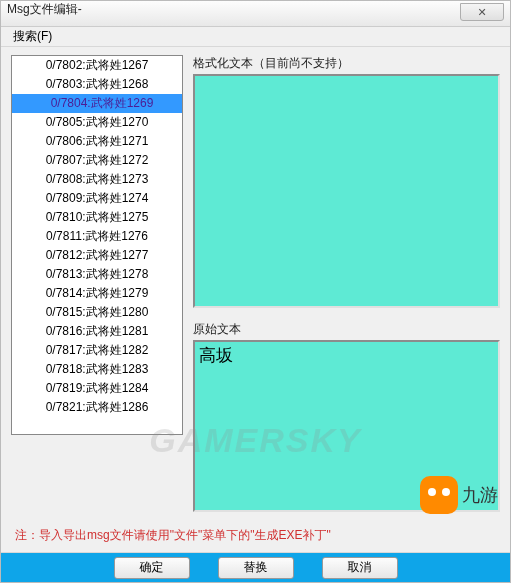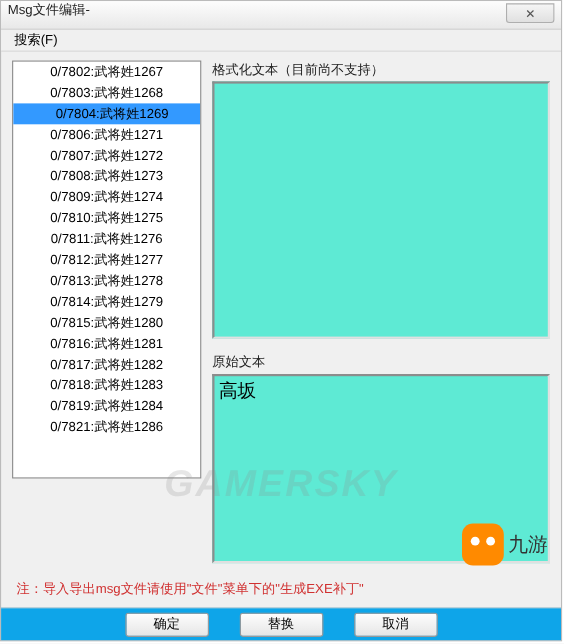--- a/index.html
+++ b/index.html
@@ -74,21 +74,21 @@
   text-align: center;
 }
 .list-item {
   padding: 1px 4px;
   white-space: nowrap;
   cursor: pointer;
   line-height: 17px;
 }
 .list-item.selected {
   background: #3399ff;
-  color: #000000;
+  color: #4c1d95;
   padding-left: 14px;
 }
 .right-pane {
   position: absolute;
   left: 188px;
   top: 6px;
   right: 6px;
   bottom: 30px;
 }
 .section-label { margin-bottom: 2px; color: #222; }
@@ -190,20 +190,21 @@
   <div class="menubar">
     <span class="menu-item">搜索(F)</span>
   </div>
 
   <div class="content">
 
     <div class="left-list" id="left-list">
         <div class="list-item">0/7802:武将姓1267</div>
         <div class="list-item">0/7803:武将姓1268</div>
         <div class="list-item selected">0/7804:武将姓1269</div>
+        <div class="list-item">0/7805:武将姓1270</div>
         <div class="list-item">0/7806:武将姓1271</div>
         <div class="list-item">0/7807:武将姓1272</div>
         <div class="list-item">0/7808:武将姓1273</div>
         <div class="list-item">0/7809:武将姓1274</div>
         <div class="list-item">0/7810:武将姓1275</div>
         <div class="list-item">0/7811:武将姓1276</div>
         <div class="list-item">0/7812:武将姓1277</div>
         <div class="list-item">0/7813:武将姓1278</div>
         <div class="list-item">0/7814:武将姓1279</div>
         <div class="list-item">0/7815:武将姓1280</div>

